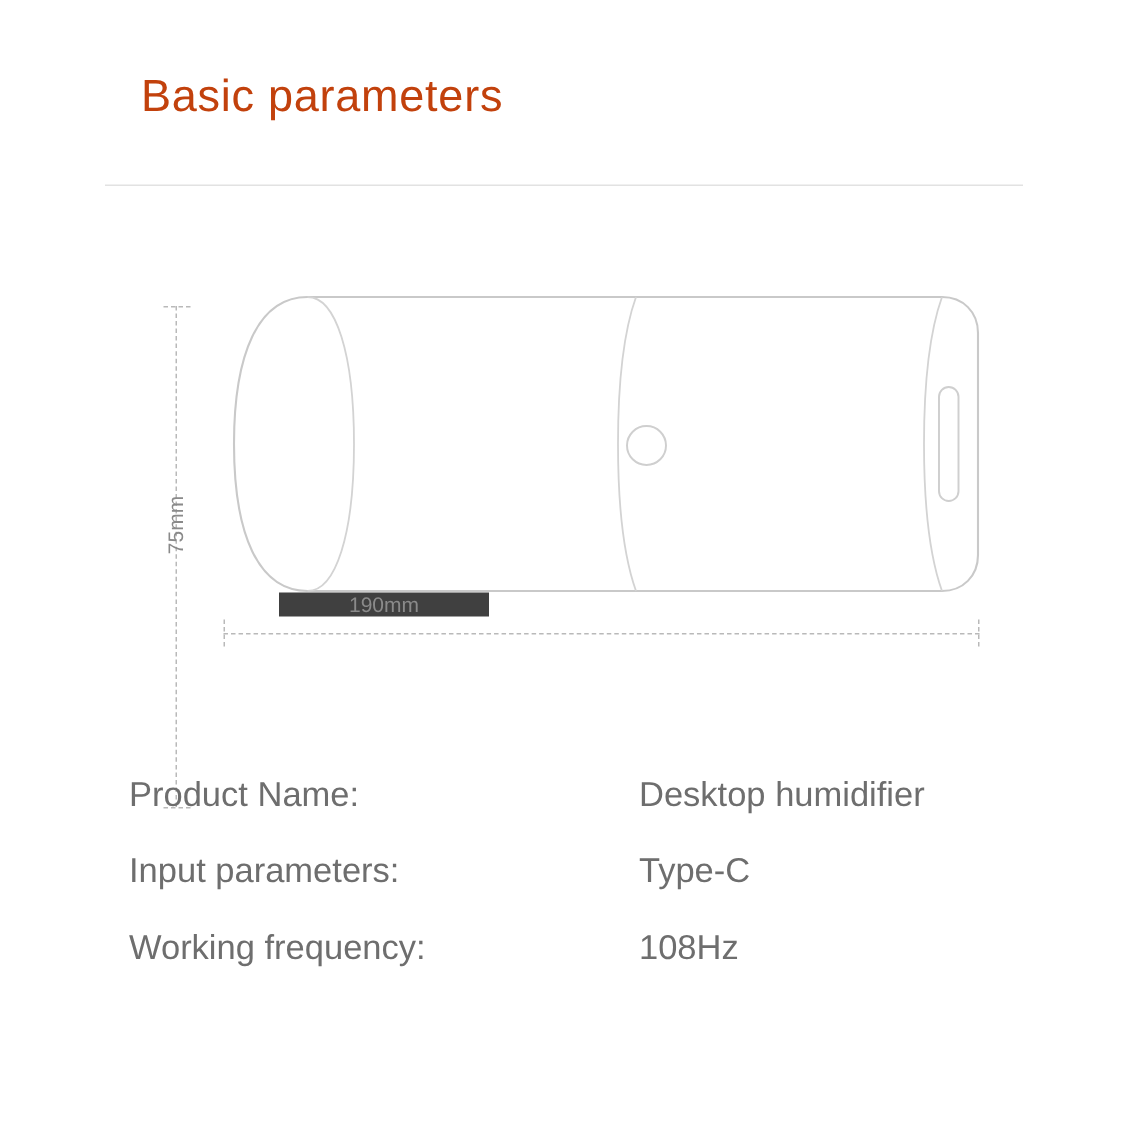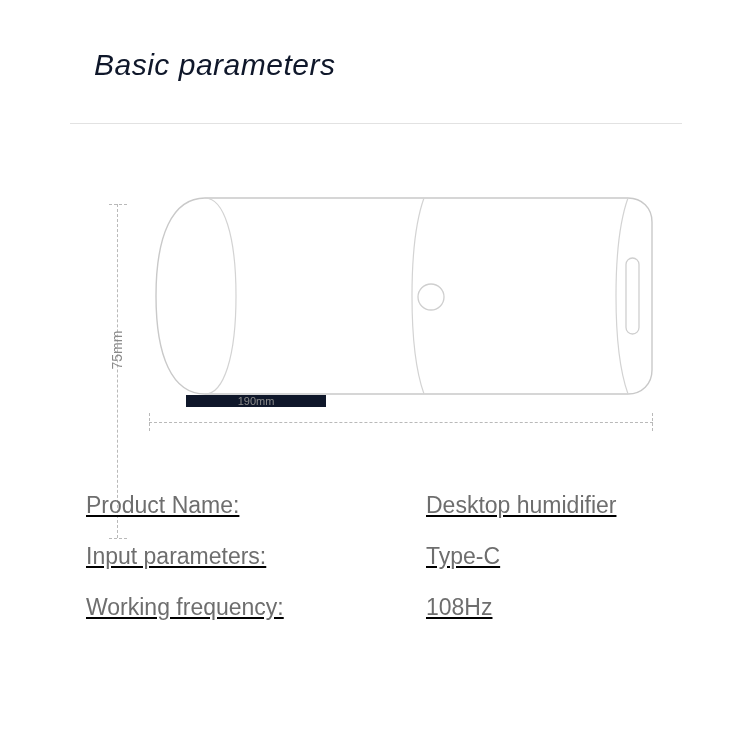--- a/index.html
+++ b/index.html
@@ -19,25 +19,24 @@
     height: 750px;
     background: #ffffff;
   }
 
   
   .title {
     position: absolute;
     left: 94px;
     top: 48px;
     font-size: 30px;
-    color: #0f172a;
+    color: #c2410c;
     font-weight: 400;
     letter-spacing: 0.5px;
     white-space: nowrap;
-    font-style: italic;
   }
   .title-rule {
     position: absolute;
     left: 70px;
     top: 123px;
     width: 612px;
     height: 1px;
     background: #e2e2e2;
   }
 
@@ -112,22 +111,22 @@
     border-left: 1px dashed #b9b9b9;
   }
   .h-dim .cap-left { left: 4px; }
   .h-dim .cap-right { left: 507px; }
   .h-label-wrap {
     position: absolute;
     left: 186px;
     top: 245px;
     width: 140px;
     text-align: center;
-    background: #0f172a;
-    font-size: 11px;
+    background: #404040;
+    font-size: 14px;
     color: #8a8a8a;
   }
 
   
   .product {
     position: absolute;
     left: 150px;
     top: 46px;
   }
   .product svg {
@@ -136,23 +135,22 @@
 
   
   .specs {
     position: absolute;
     left: 86px;
     top: 492px;
     width: 600px;
   }
   .spec-row {
     display: flex;
-    align-items: flex-start;
+    align-items: flex-end;
     height: 51px;
-    text-decoration: underline;
   }
   .spec-label {
     width: 300px;
     font-size: 23px;
     color: #6e6e6e;
     font-weight: 400;
     white-space: nowrap;
   }
   .spec-value {
     font-size: 23px;

